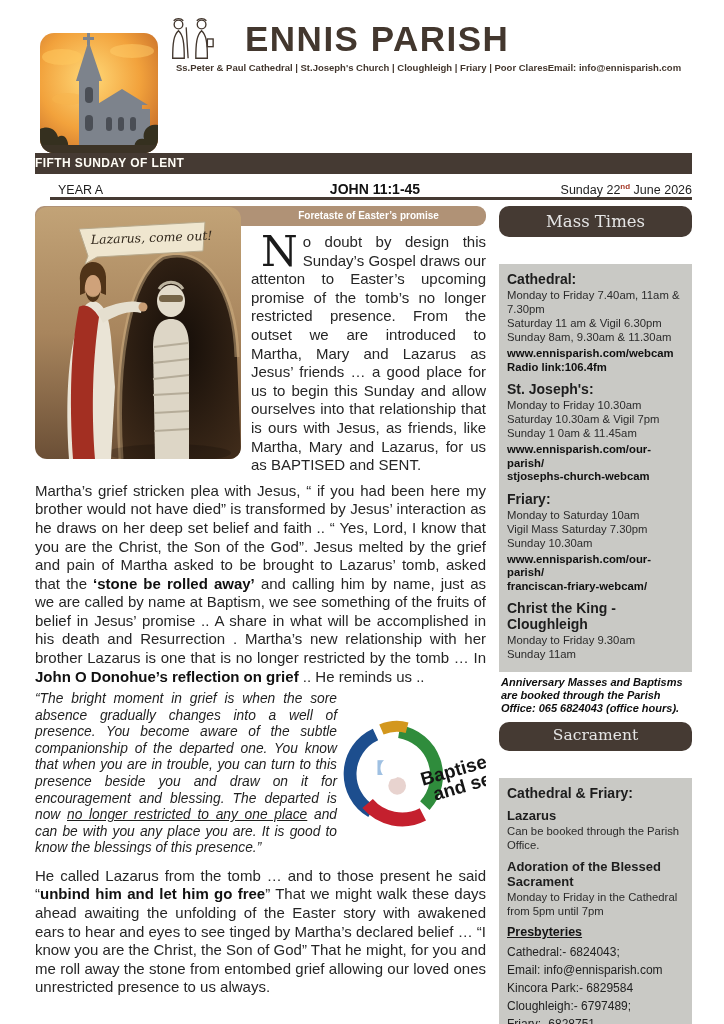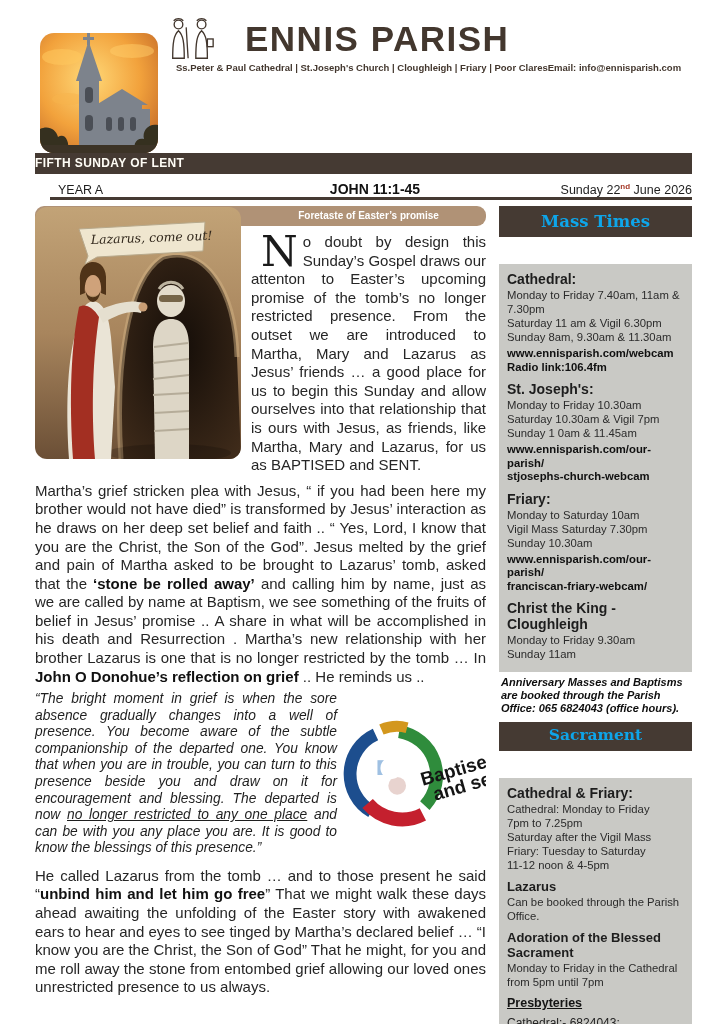--- a/index.html
+++ b/index.html
@@ -49,22 +49,22 @@
   .b { font-weight:bold; color:#111; }
   .quote-row { display:flex; align-items:center; margin-top:5px; }
   .quote { flex:0 0 302px; font-style:italic; font-size:13.8px; line-height:1.2;
     text-align:justify; color:#1f1f1f; }
   .u { text-decoration:underline; }
   .logo-wrap { flex:1; display:flex; justify-content:center; align-items:center; }
   .logo-wrap svg { display:block; width:148px; height:112px; }
   .p3 { margin-top:10px; }
   
   .aside { width:193px; flex:none; display:flex; flex-direction:column; height:799px; }
-  .shead { background:#453a33; color:#0ea5e9; font-family:"DejaVu Serif", serif;
-    font-weight:bold; font-size:16.5px; text-align:center; padding:6px 0; }
+  .shead { background:#453a33; color:#e5e5e5; font-family:"DejaVu Serif", serif;
+    font-weight:normal; font-size:16.5px; text-align:center; padding:6px 0;border-radius:10px; }
   .shead.two { font-size:15.5px; line-height:1.18; padding:4px 0 6px; }
   .sgray { background:#c9c9c5; padding:7px 7px 4px 8px;margin-top:27px; }
   .sgray2 { flex:1; }
   .msec { margin-bottom:7px; }
   .mname { font-size:14px; font-weight:bold; color:#1d1d1d; margin-bottom:1px; }
   .mname.sm { font-size:13px; }
   .mlines { font-size:11.3px; line-height:1.24; color:#2b2b2b; white-space:pre-line; }
   .mlinks { font-size:11.3px; line-height:1.2; font-weight:bold; color:#101010;
     white-space:pre-line; margin-top:3px; }
   .anniv { background:#fff; font-style:italic; font-weight:bold; font-size:11px;
@@ -257,25 +257,20 @@
 
       <div class="anniv">Anniversary Masses and Baptisms are booked through the Parish Office: 065 6824043 (office hours).</div>
 
       <div class="shead two">
         <div>Sacrament</div>
       </div>
 
       <div class="sgray sgray2">
         <div class="msec">
           <div class="mname">Cathedral &amp; Friary:</div>
-          <div class="mlines">Cathedral: Monday to Friday
-7pm to 7.25pm
-Saturday after the Vigil Mass
-Friary: Tuesday to Saturday
-11-12 noon &amp; 4-5pm</div>
         </div>
         <div class="msec">
           <div class="mname sm">Lazarus</div>
           <div class="mlines">Can be booked through the Parish Office.</div>
         </div>
         <div class="msec">
           <div class="mname sm">Adoration of the Blessed Sacrament</div>
           <div class="mlines">Monday to Friday in the Cathedral from 5pm until 7pm</div>
         </div>
         <div>

